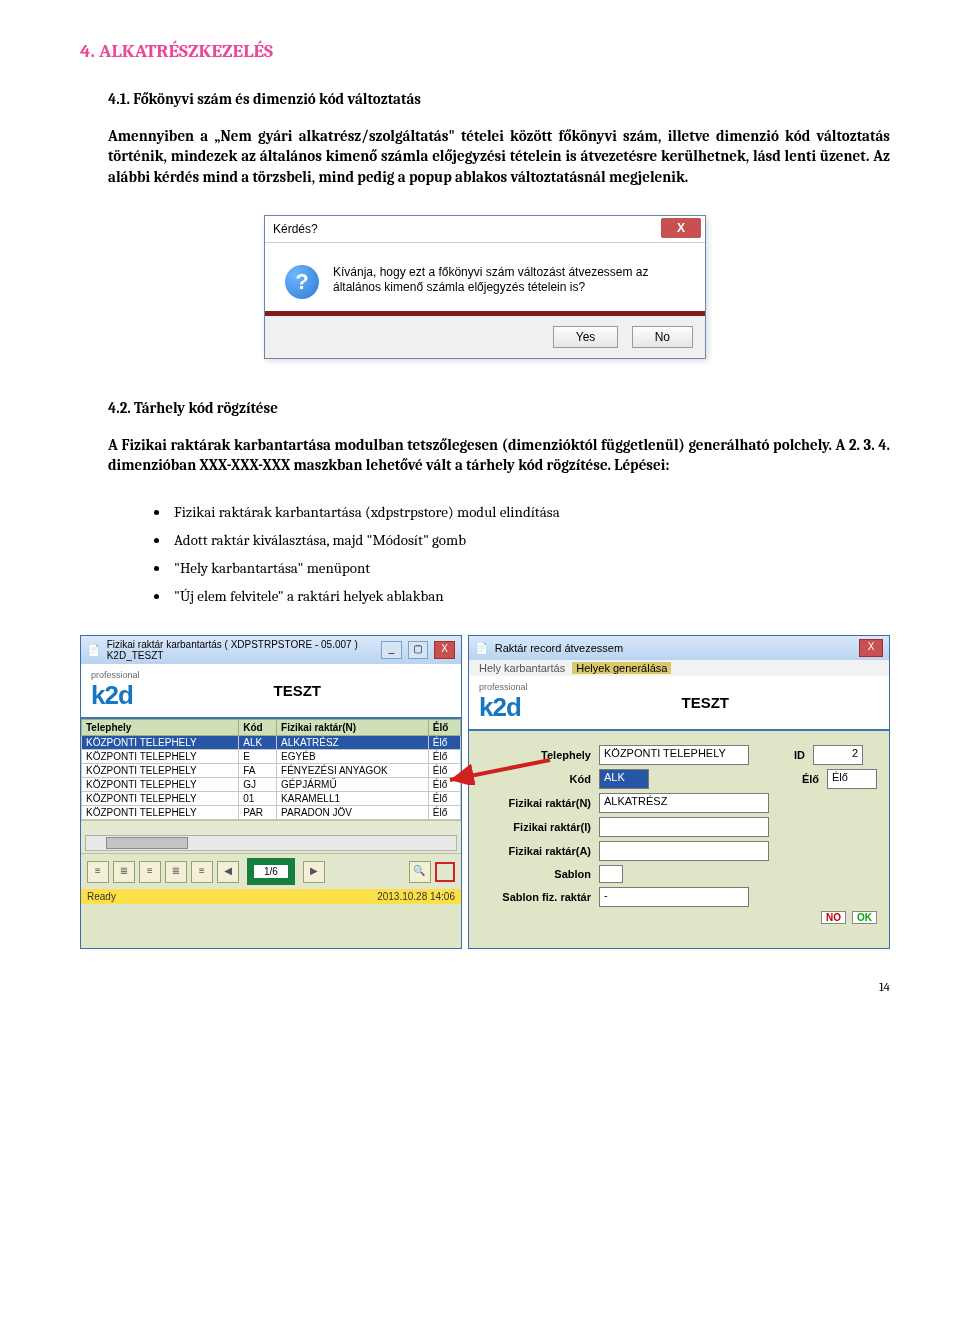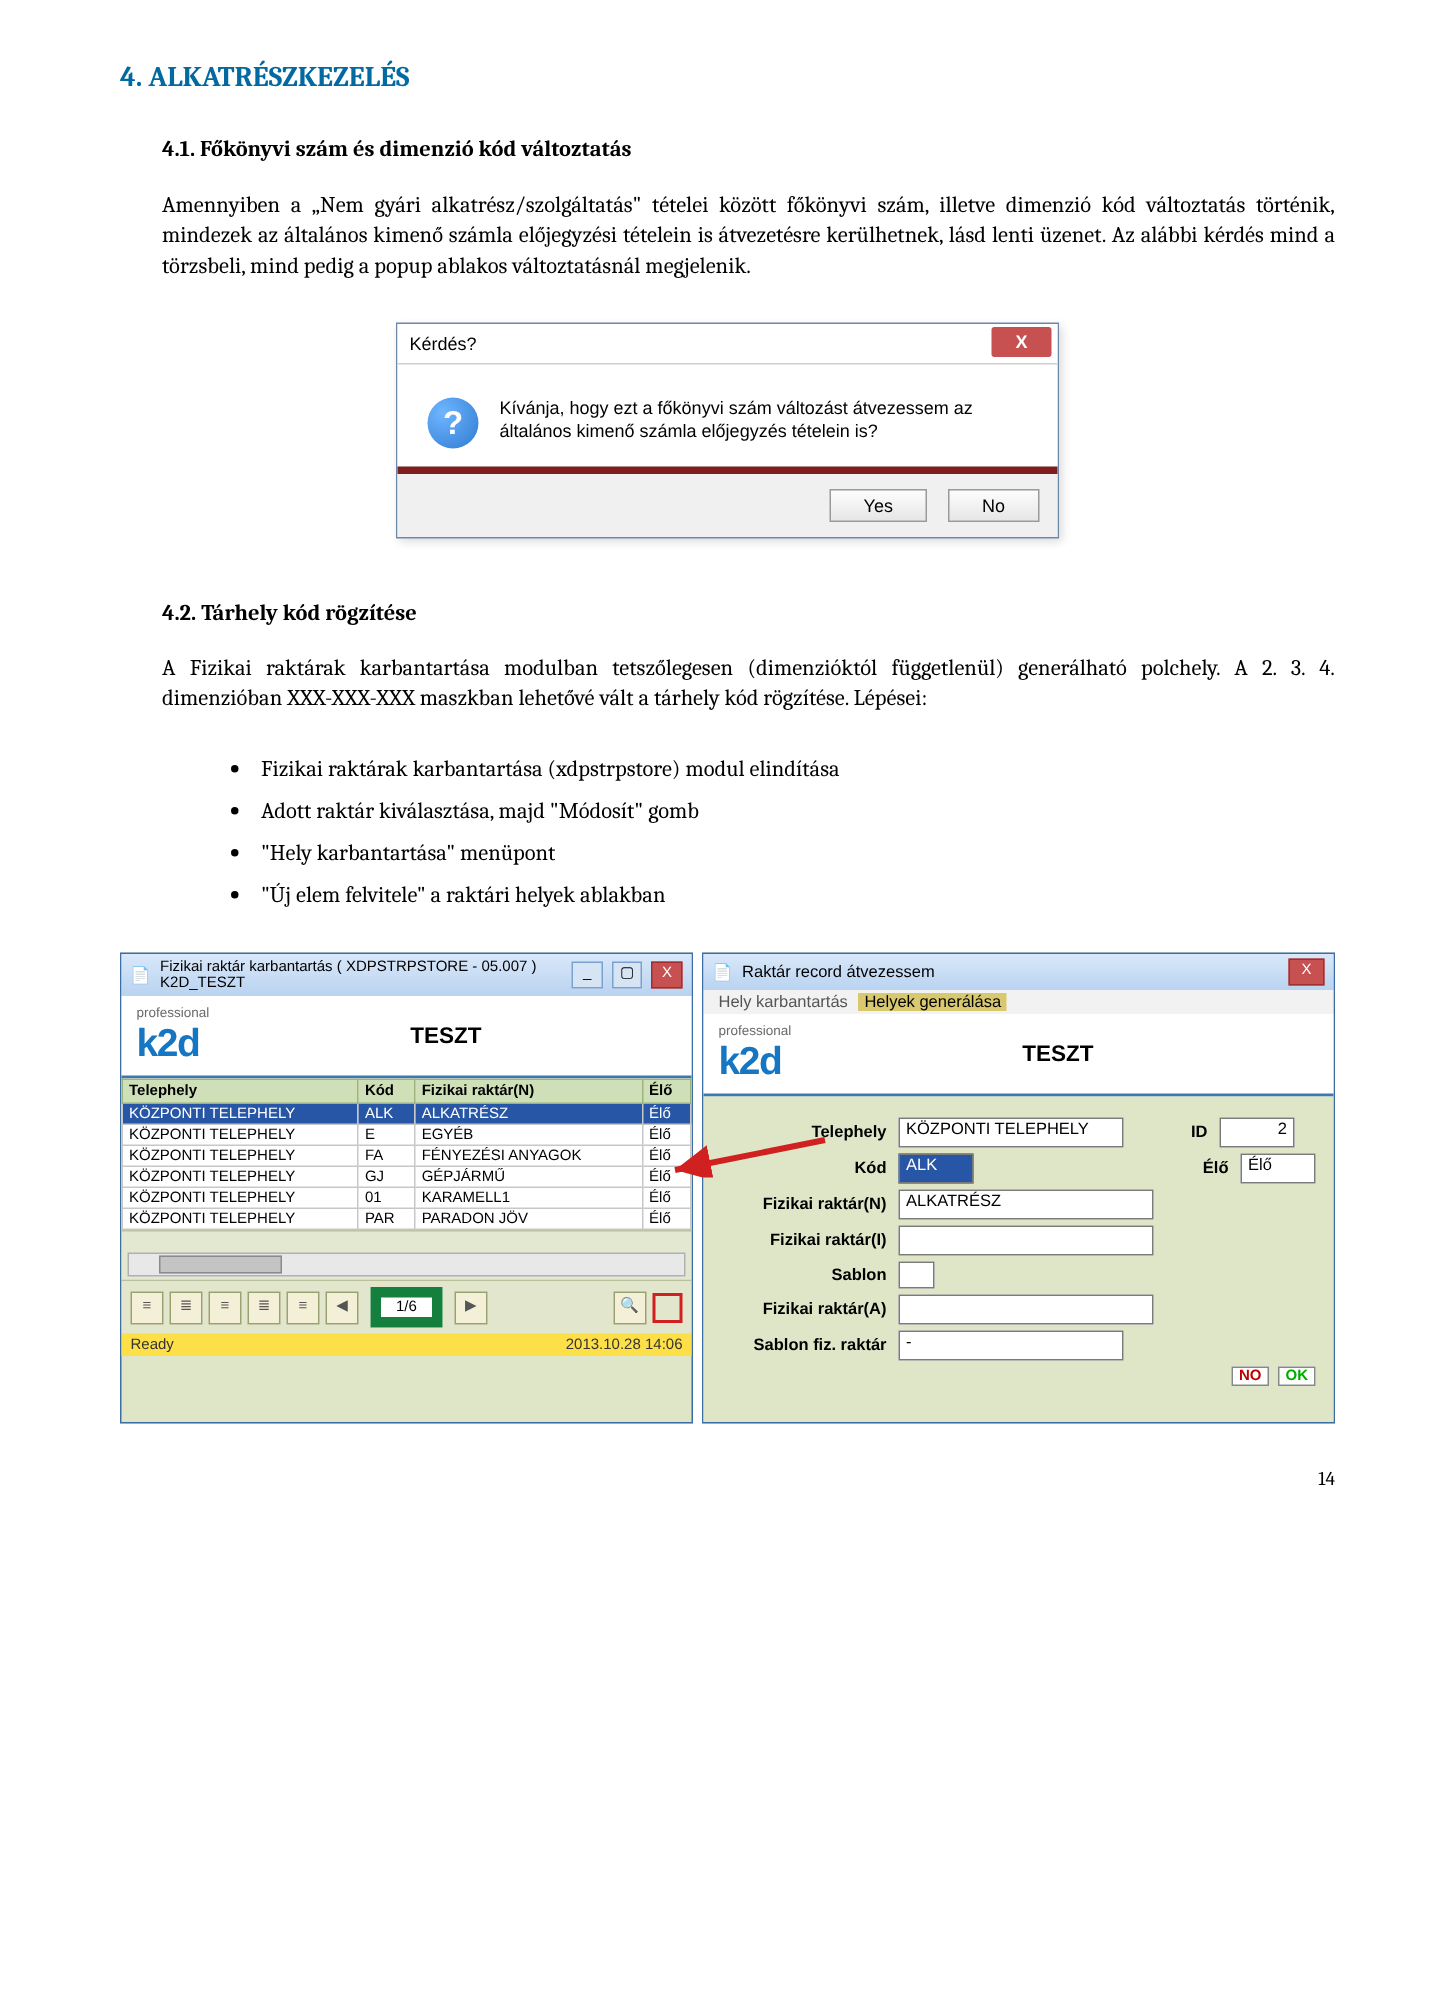--- a/index.html
+++ b/index.html
@@ -6,35 +6,36 @@
     font-family: Cambria, Georgia, serif;
     font-size: 15px;
     background: #fff;
     margin: 0;
     padding: 40px 70px 30px 80px;
     color: #000;
     width: 960px;
     box-sizing: border-box;
   }
   h2 {
-    color: #0369a1;
+    color: #ec4899;
     font-size: 19px;
     font-weight: bold;
     margin: 0 0 28px 0;
   }
   h3 {
     font-size: 15px;
     font-weight: bold;
     margin: 0 0 18px 0;
     padding-left: 28px;
   }
   .para {
     text-align: justify;
     margin: 0 0 28px 28px;
     line-height: 1.35;
+    font-weight: bold;
   }
   .center-block { text-align: center; margin: 20px 0 40px 0; }
   .bullets { margin: 0 0 30px 50px; }
   .bullets li { margin: 10px 0; padding-left: 4px; }
 
   
   .dlg {
     display: inline-block;
     width: 440px;
     border: 1px solid #6b88a7;
@@ -318,26 +319,26 @@
       </div>
       <div class="frow">
         <span class="flab">Fizikai raktár(N)</span>
         <span class="finp" style="width:160px">ALKATRÉSZ</span>
       </div>
       <div class="frow">
         <span class="flab">Fizikai raktár(I)</span>
         <span class="finp" style="width:160px"></span>
       </div>
       <div class="frow">
+        <span class="flab">Fizikai raktár(A)</span>
+        <span class="finp" style="width:160px"></span>
+      </div>
+      <div class="frow">
         <span class="flab">Sablon</span>
         <span class="finp" style="width:14px;height:14px"></span>
-      </div>
-      <div class="frow">
-        <span class="flab">Fizikai raktár(A)</span>
-        <span class="finp" style="width:160px"></span>
       </div>
       <div class="frow">
         <span class="flab">Sablon fiz. raktár</span>
         <span class="finp" style="width:140px">-</span>
       </div>
       <div class="frow">
         <div class="okno">
           <span class="btn no">NO</span>
           <span class="btn ok">OK</span>
         </div>

